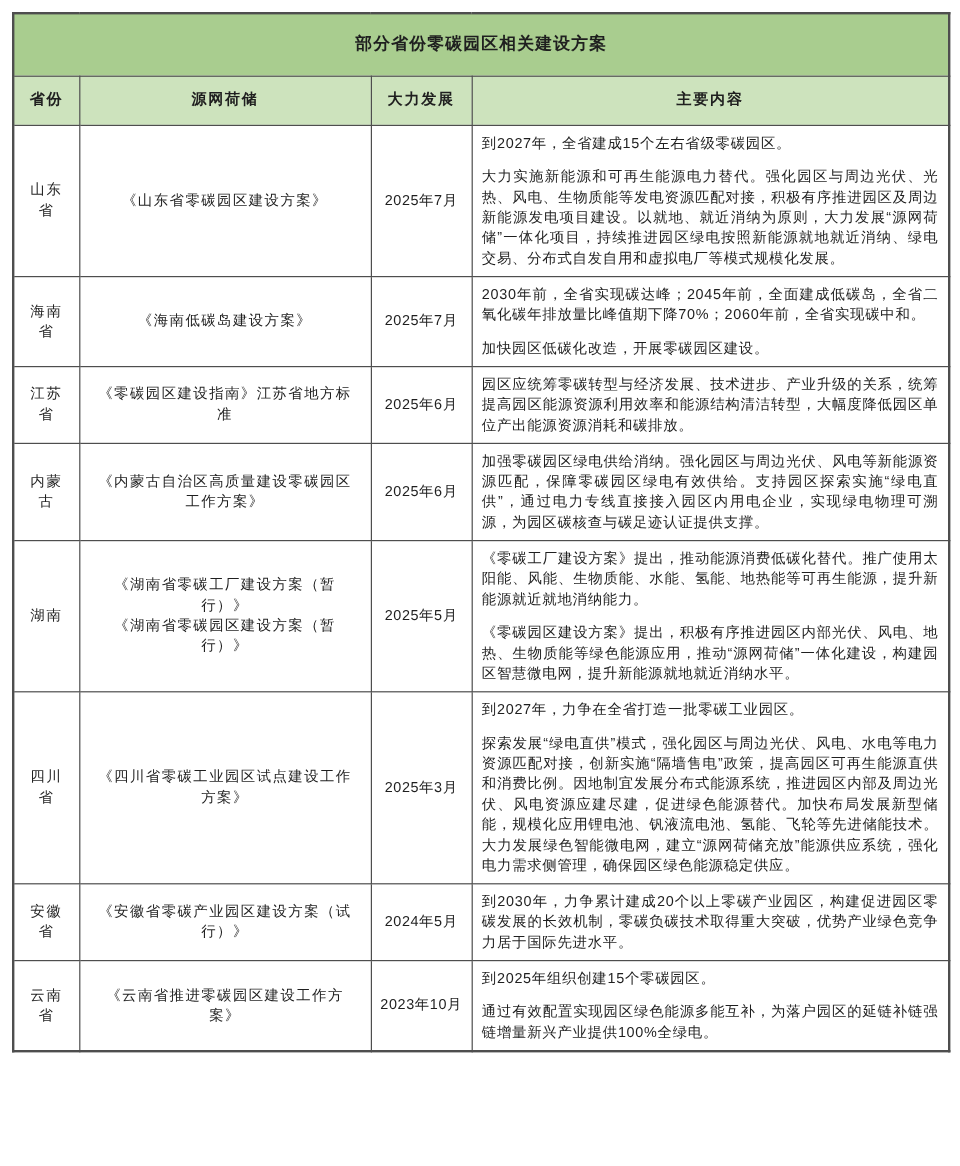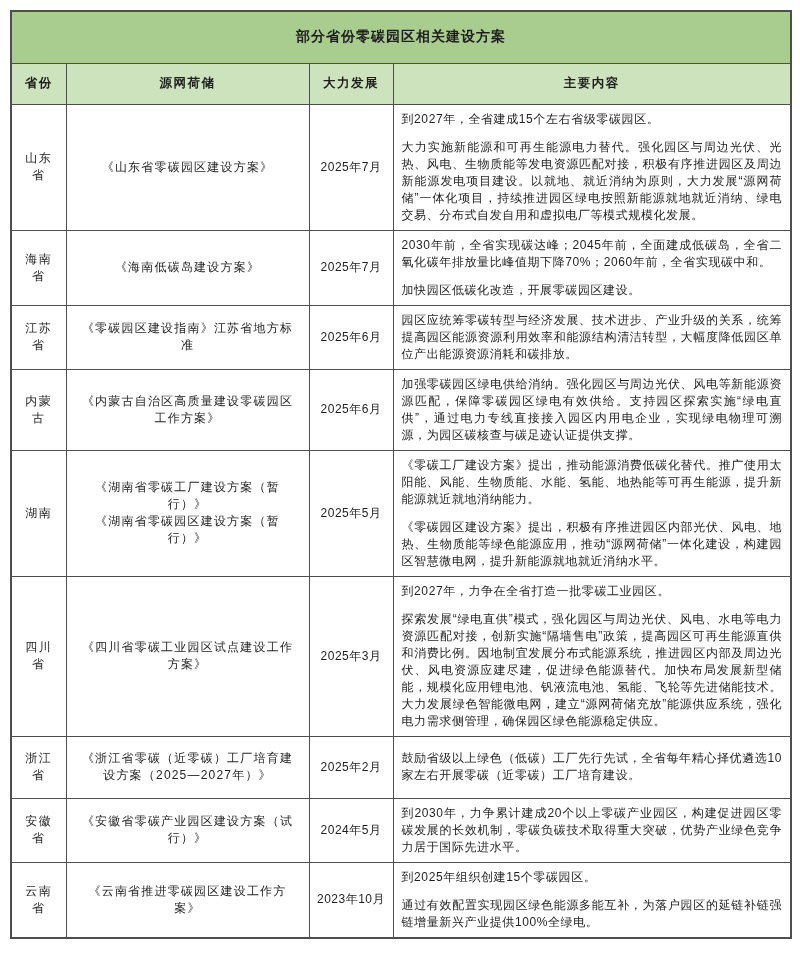--- a/index.html
+++ b/index.html
@@ -164,30 +164,20 @@
           <td class="policy">
             <div>《四川省零碳工业园区试点建设工作方案》</div>
           </td>
           <td class="date">2025年3月</td>
           <td class="content">
             <p>到2027年，力争在全省打造一批零碳工业园区。</p>
             <p>探索发展“绿电直供”模式，强化园区与周边光伏、风电、水电等电力资源匹配对接，创新实施“隔墙售电”政策，提高园区可再生能源直供和消费比例。因地制宜发展分布式能源系统，推进园区内部及周边光伏、风电资源应建尽建，促进绿色能源替代。加快布局发展新型储能，规模化应用锂电池、钒液流电池、氢能、飞轮等先进储能技术。大力发展绿色智能微电网，建立“源网荷储充放”能源供应系统，强化电力需求侧管理，确保园区绿色能源稳定供应。</p>
           </td>
         </tr>
         <tr>
-          <td class="province">浙江省</td>
-          <td class="policy">
-            <div>《浙江省零碳（近零碳）工厂培育建设方案（2025—2027年）》</div>
-          </td>
-          <td class="date">2025年2月</td>
-          <td class="content">
-            <p>鼓励省级以上绿色（低碳）工厂先行先试，全省每年精心择优遴选10家左右开展零碳（近零碳）工厂培育建设。</p>
-          </td>
-        </tr>
-        <tr>
           <td class="province">安徽省</td>
           <td class="policy">
             <div>《安徽省零碳产业园区建设方案（试行）》</div>
           </td>
           <td class="date">2024年5月</td>
           <td class="content">
             <p>到2030年，力争累计建成20个以上零碳产业园区，构建促进园区零碳发展的长效机制，零碳负碳技术取得重大突破，优势产业绿色竞争力居于国际先进水平。</p>
           </td>
         </tr>
         <tr>

